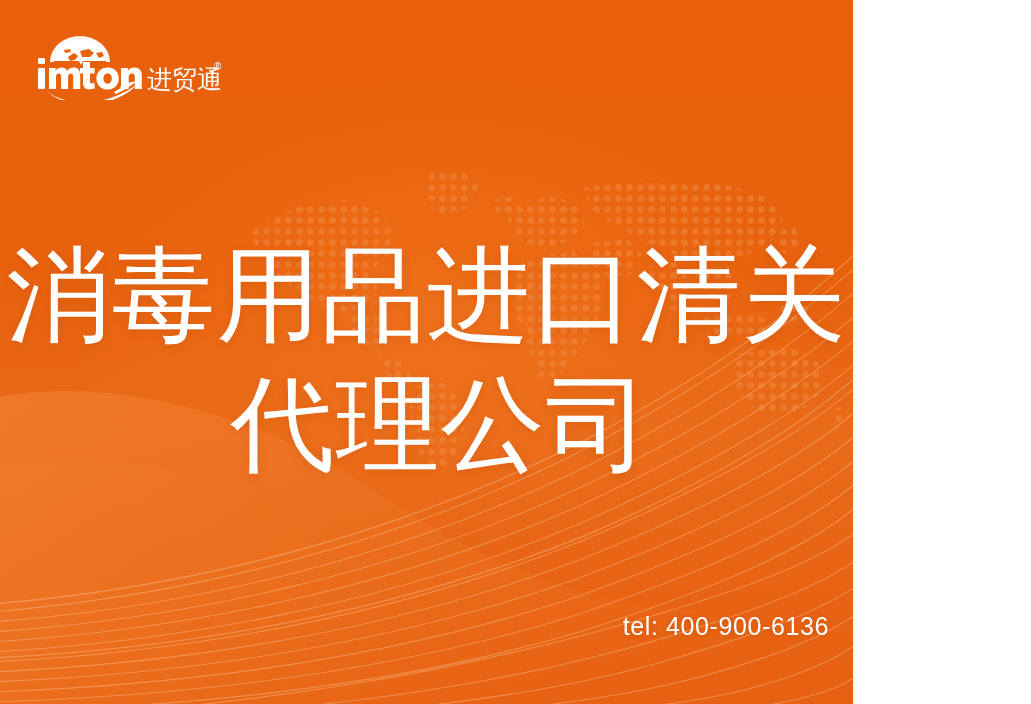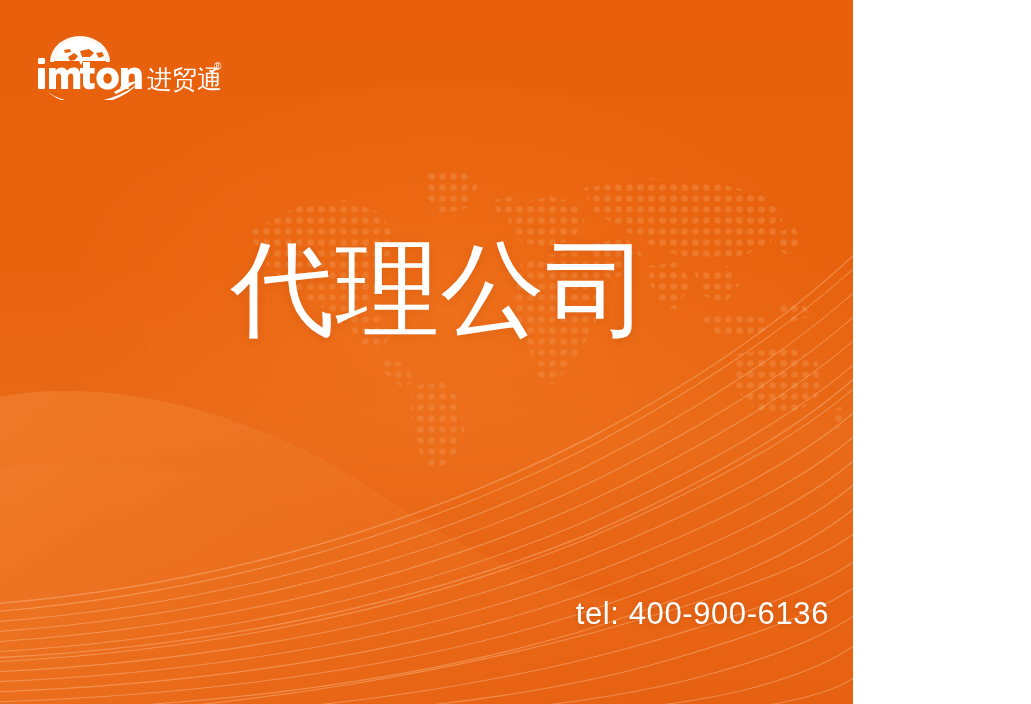--- a/index.html
+++ b/index.html
@@ -78,23 +78,23 @@
     text-shadow:0 2px 10px rgba(140,50,0,.18);
     white-space:nowrap;
   }
   .headline .ln{display:block;}
   .headline .ln2{margin-top:-6px;padding-left:28px;}
 
   
   .phone{
     position:absolute;
     right:24px;
-    top:596px;
+    top:612px;
     color:#ffffff;
-    font-size:31px;
+    font-size:25px;
     letter-spacing:.6px;
     font-family:"Liberation Sans","DejaVu Sans",sans-serif;
     text-shadow:0 1px 5px rgba(150,55,0,.30);
     white-space:nowrap;
   }
 </style>
 </head>
 <body>
 
 <div id="banner">
@@ -260,18 +260,19 @@
       <g>
         <path d="M12 64 C 26 78, 58 80, 82 70 C 92 66, 100 61, 104 57
                  C 99 64, 88 71, 76 75 C 54 82, 26 79, 12 64 Z" fill="#ffffff"></path>
         <path d="M80 66 C 86 62, 93 59, 99 58 C 94 62, 88 65, 82 68 Z" fill="#ffffff"></path>
         <path d="M86 61 C 92 57, 99 55, 105 55 C 99 58, 93 61, 87 64 Z" fill="#ffffff"></path>
       </g>
     </svg>
   </div>
 
   <div class="headline">
+    <span class="ln ln1">消毒用品进口清关</span>
     <span class="ln ln2">代理公司</span>
   </div>
 
   <div class="phone">tel: 400-900-6136</div>
 
 </div>
 
 </body></html>

